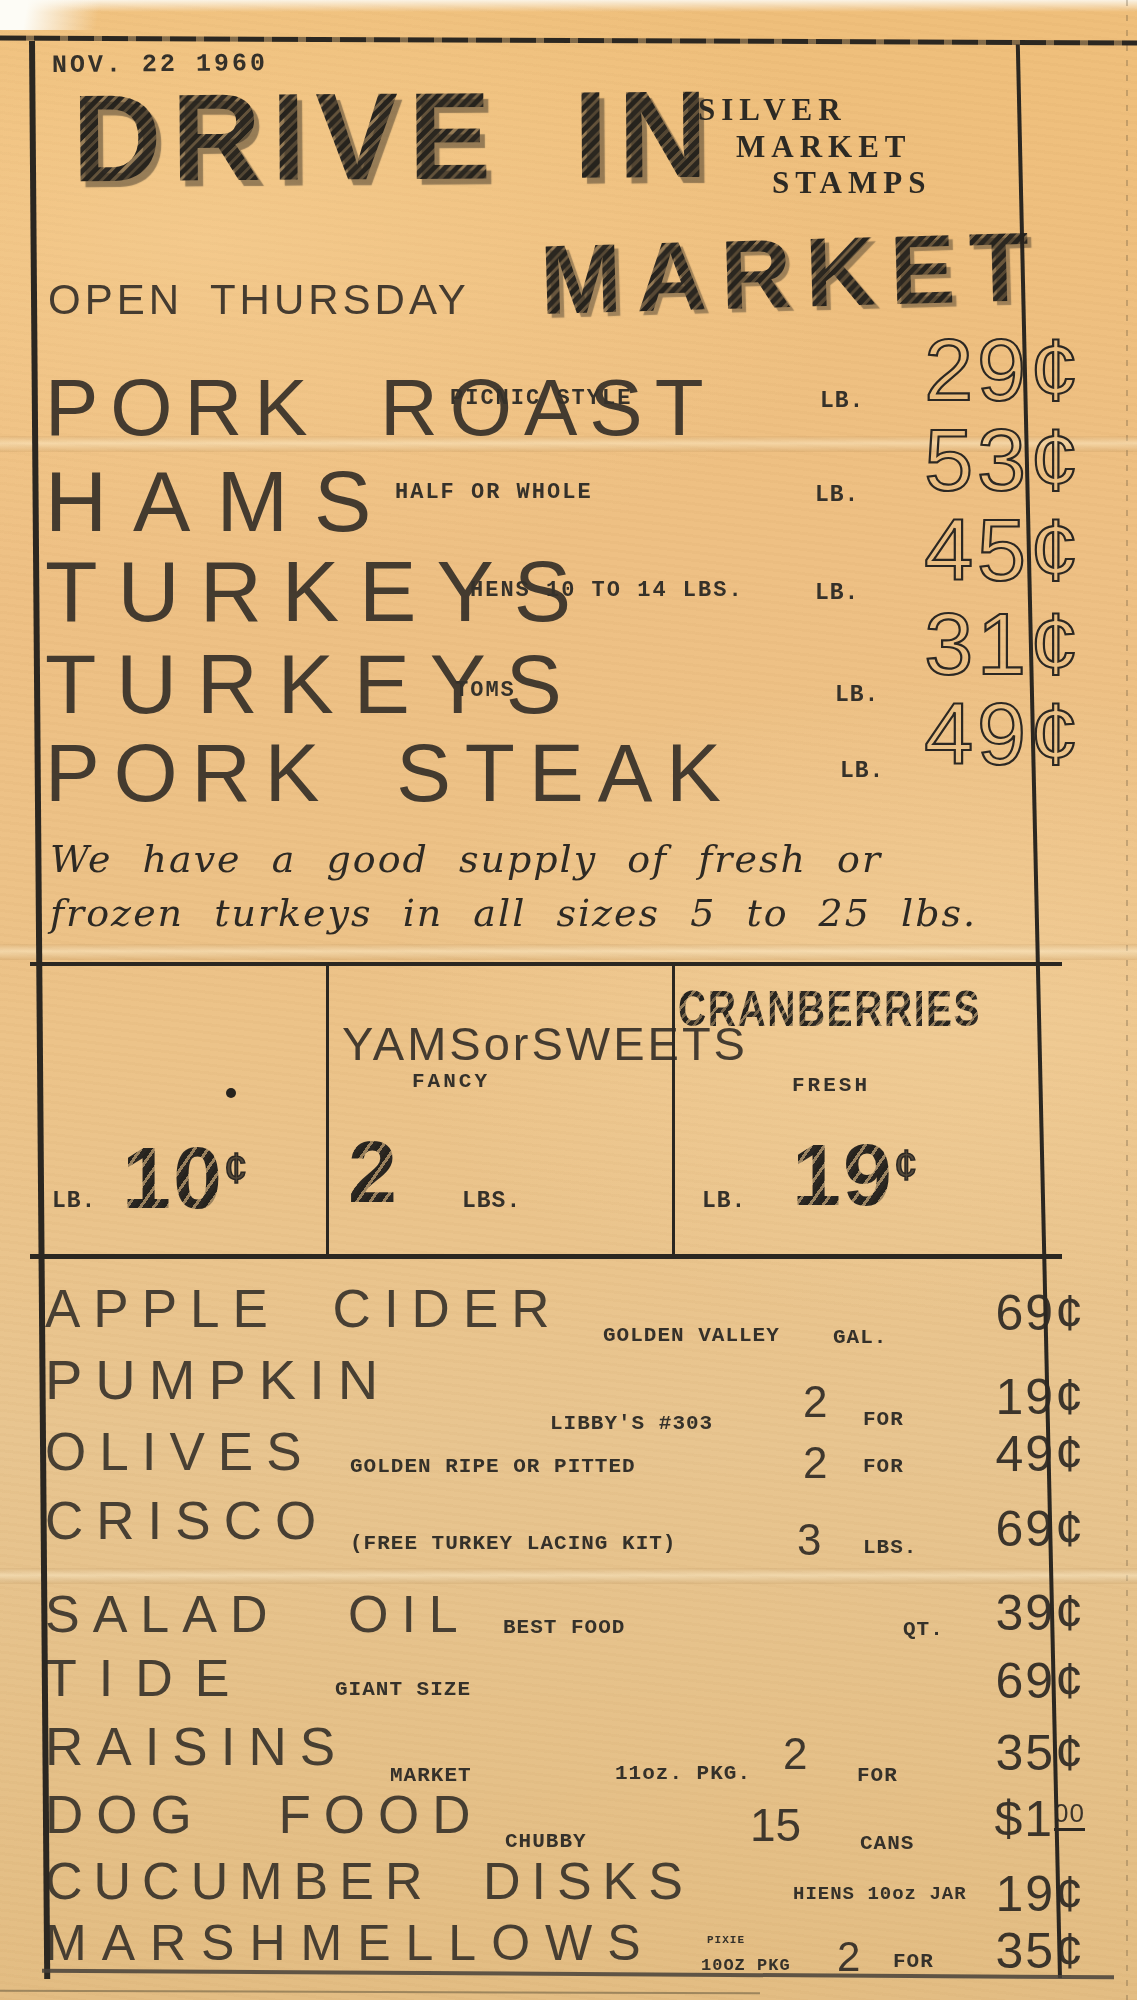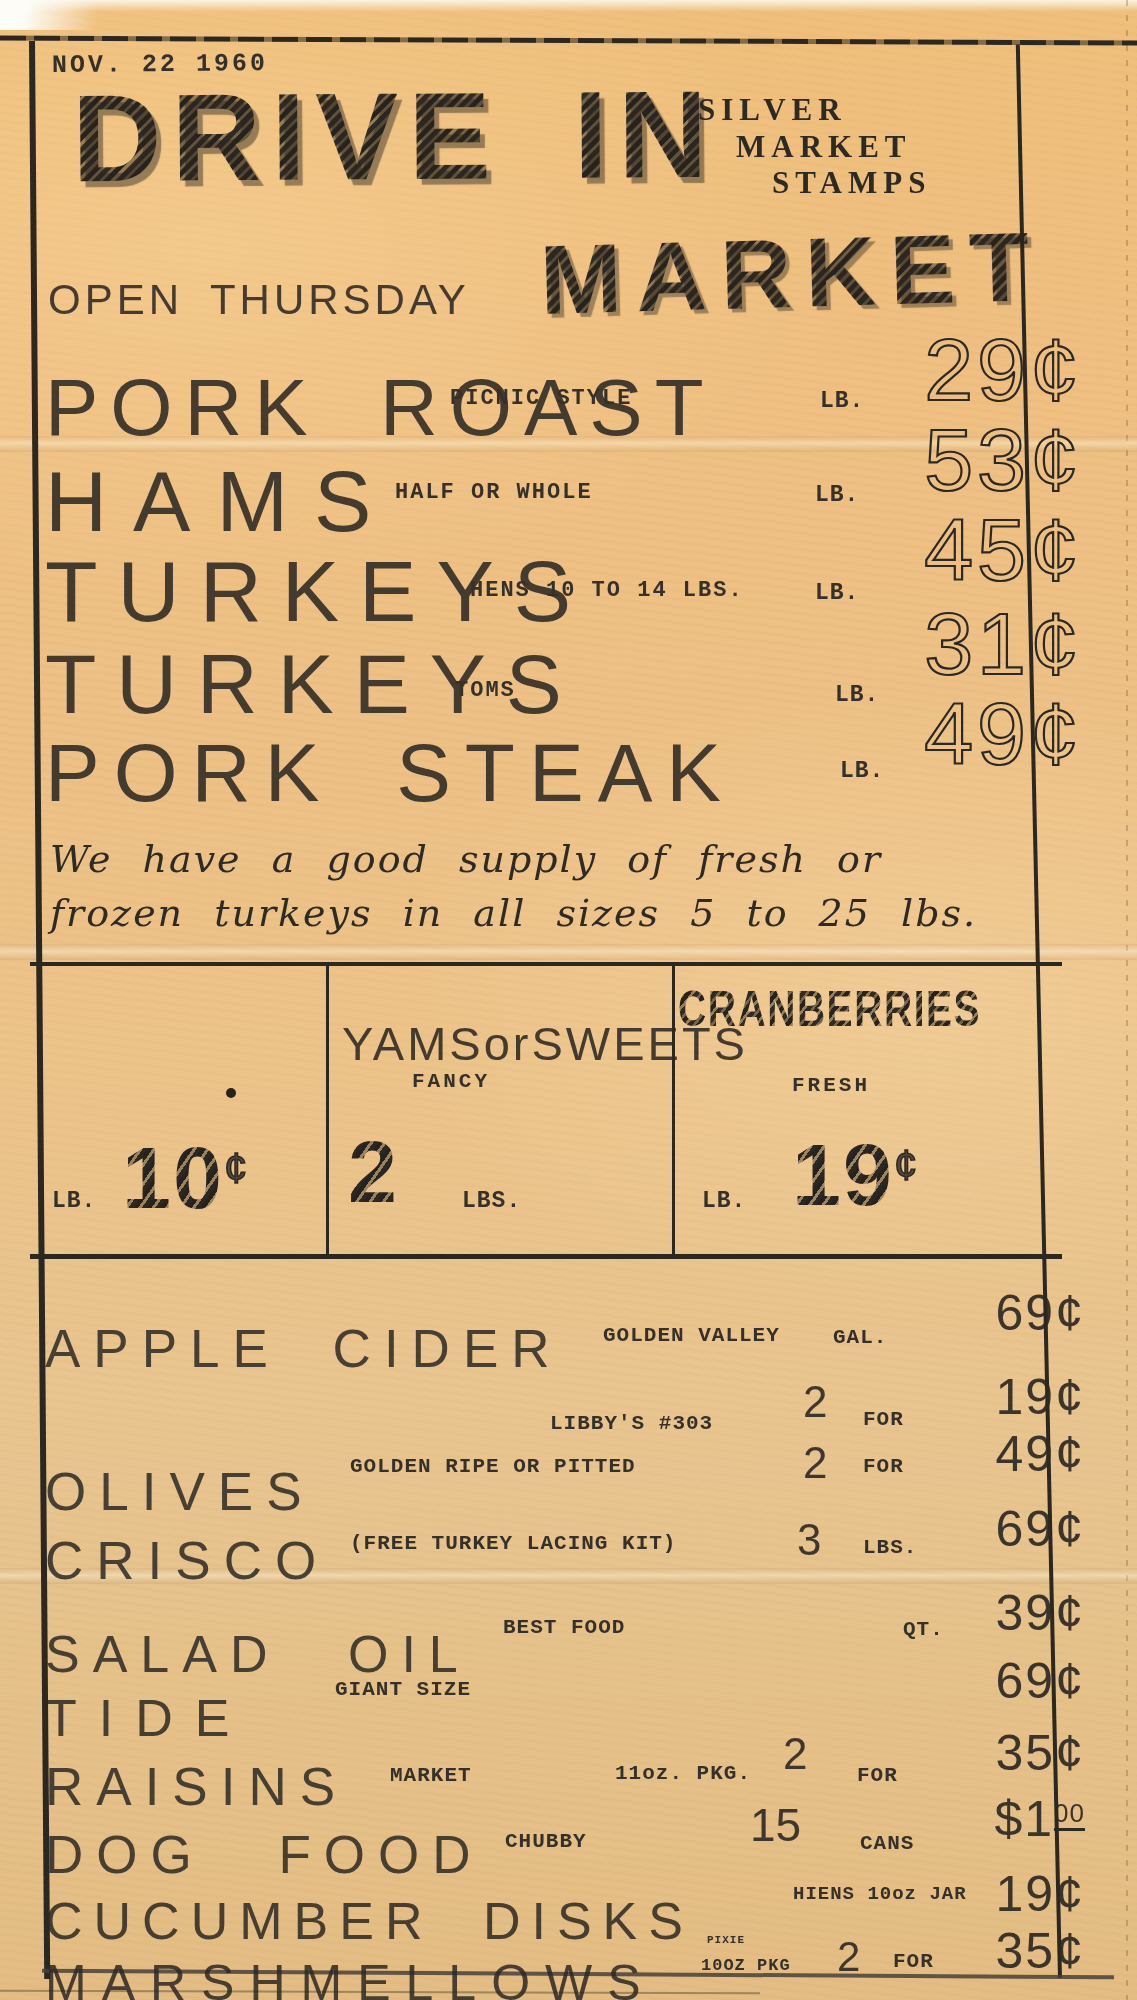--- a/index.html
+++ b/index.html
@@ -41,21 +41,21 @@
   .thinhand { font-weight:400; color:rgba(44,40,35,0.88);margin-top:36px; }
   .hollow-price { font-weight:400; color:rgba(240,205,150,0.10);
     -webkit-text-stroke:2.2px #2c2823; letter-spacing:4px; }
   .serif-stamp { font-family:"Liberation Serif", serif; font-weight:bold; color:#2d2a24; letter-spacing:6px; }
   .cursive { font-family:"DejaVu Serif", serif; font-style:italic; color:#2e2a24; }
   .mrow, .grow { position:absolute; left:45px; width:1042px; }
   .mname { position:absolute; left:0; top:0; font-size:82px; letter-spacing:12px; word-spacing:26px; line-height:1; }
   .mnote { position:absolute; font-size:22px; letter-spacing:2px; }
   .munit { position:absolute; font-size:23px; letter-spacing:1px; }
   .mprice { position:absolute; right:4px; top:-6px; font-size:88px; line-height:1; }
-  .gname { position:absolute; left:0; top:0; font-size:53px; letter-spacing:13px; word-spacing:24px; line-height:1; color:rgba(44,40,35,0.85);margin-top:40px; }
+  .gname { position:absolute; left:0; top:0; font-size:53px; letter-spacing:13px; word-spacing:24px; line-height:1; color:rgba(44,40,35,0.85); }
   .gnote { position:absolute; font-size:21px; letter-spacing:1px; }
   .gqty { position:absolute; font-size:44px; font-weight:400; color:rgba(44,40,35,0.9); line-height:1; }
   .gprice { position:absolute; right:2px; font-size:50px; letter-spacing:2px; color:rgba(44,40,35,0.92); line-height:1; }
   .cents { font-size:26px; vertical-align:14px; border-bottom:3px solid #2c2823; letter-spacing:1px; }
   
   #produce { top:962px; left:30px; width:1032px; height:288px;
     border-top:4px solid #2b2721; border-bottom:5px solid #2b2721; }
   .vdiv { top:0; bottom:0; width:3px; background:#2b2721; }
   .pcol-h { font-size:45px; letter-spacing:9px; }
   .pcol-sub { font-size:21px; letter-spacing:3px; }
@@ -157,20 +157,21 @@
     </div>
   </div>
 
   <div class="grow" style="top:1282px; height:70px">
     <span class="gname">APPLE CIDER</span>
     <span class="gnote typew" style="left:558px; top:42px">GOLDEN VALLEY</span>
     <span class="gnote typew" style="left:788px; top:44px">GAL.</span>
     <span class="gprice" style="top:6px">69¢</span>
   </div>
   <div class="grow" style="top:1352px; height:72px">
+    <span class="gname" style="font-size:56px">PUMPKIN</span>
     <span class="gnote typew" style="left:505px; top:60px">LIBBY'S #303</span>
     <span class="gqty" style="left:758px; top:28px">2</span>
     <span class="gnote typew" style="left:818px; top:56px">FOR</span>
     <span class="gprice" style="top:20px">19¢</span>
   </div>
   <div class="grow" style="top:1425px; height:68px">
     <span class="gname">OLIVES</span>
     <span class="gnote typew" style="left:305px; top:30px">GOLDEN RIPE OR PITTED</span>
     <span class="gqty" style="left:758px; top:16px">2</span>
     <span class="gnote typew" style="left:818px; top:30px">FOR</span>

